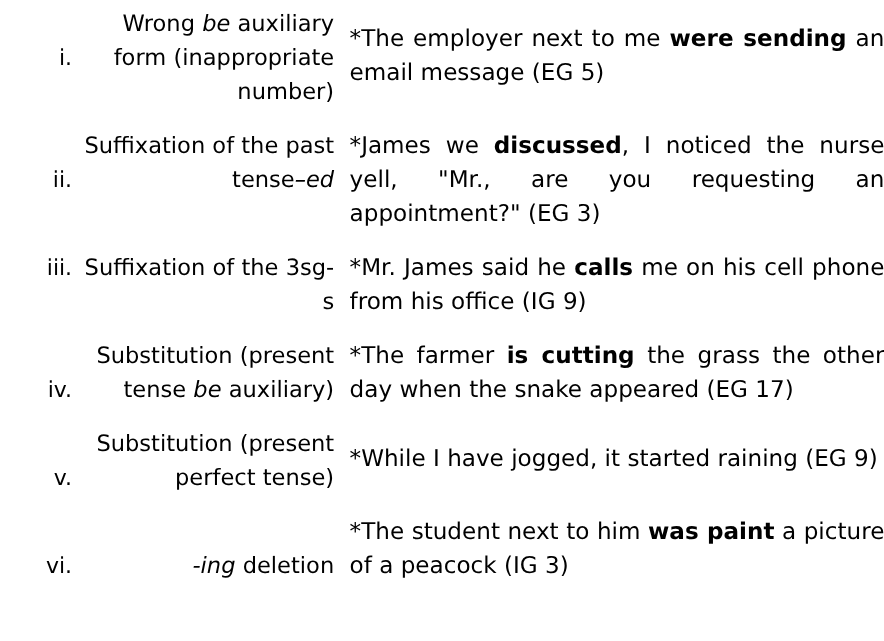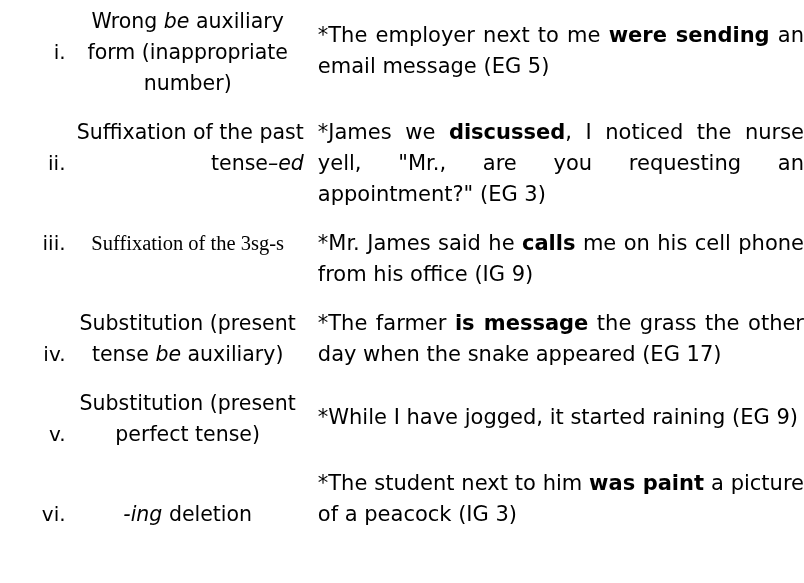--- a/index.html
+++ b/index.html
@@ -53,36 +53,36 @@
   }
   .row-spacer td {
     height: 18px;
     font-size: 0;
     line-height: 0;
   }
   .type-center {
     text-align: right;
   }
   .type-left {
-    text-align: center;
+    text-align: right;
   }
   em.it {
     font-style: italic;
   }
   strong.bd {
     font-weight: bold;
   }
   
   .num-pad-1 { padding-top: 31px !important; }
   .num-pad-2 { padding-top: 31px !important; }
   .num-pad-3 { padding-top: 0px !important; }
   .num-pad-4 { padding-top: 31px !important; }
   .num-pad-5 { padding-top: 31px !important; }
   .num-pad-6 { padding-top: 31px !important; }
-  .type-pad-3 { padding-top: 0px !important; font-family: Liberation Serif, serif; }
+  .type-pad-3 { padding-top: 0px !important; }
   .type-pad-5 { padding-top: 0px !important; }
   .type-pad-6 { padding-top: 31px !important; margin-left: 23px; }
   .ex-pad-1 { padding-top: 14px !important; }
   .ex-pad-2 { padding-top: 0px !important; }
   .ex-pad-3 { padding-top: 0px !important; }
   .ex-pad-4 { padding-top: 0px !important; }
   .ex-pad-5 { padding-top: 14px !important; }
   .ex-pad-6 { padding-top: 0px !important; margin-left: 28px; }
 </style>
 </head>
@@ -136,21 +136,21 @@
           <td></td>
           <td></td>
         </tr>
 
       <tr>
         <td class="col-num num-pad-4">iv.</td>
         <td class="col-type type-left">
           <span><span>Substitution (present tense </span><em class="it">be</em><span> auxiliary)</span></span>
         </td>
         <td class="col-example ex-pad-4">
-          <span><span>*The farmer </span><strong class="bd">is message</strong><span> the grass the other day when the snake appeared (EG 17)</span></span>
+          <span><span>*The farmer </span><strong class="bd">is cutting</strong><span> the grass the other day when the snake appeared (EG 17)</span></span>
         </td>
       </tr>
       <tr class="row-spacer">
           <td></td>
           <td></td>
           <td></td>
         </tr>
 
       <tr>
         <td class="col-num num-pad-5">v.</td>

